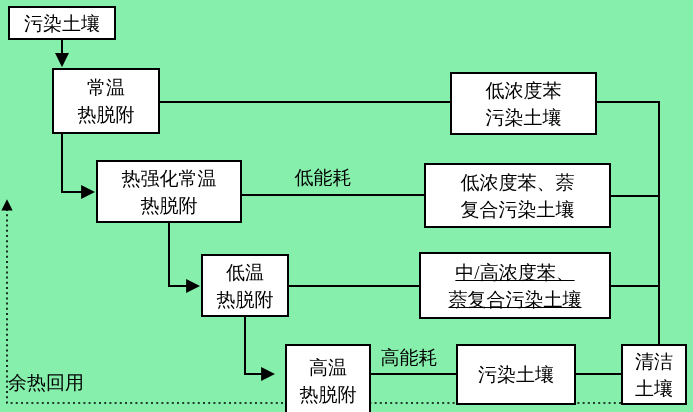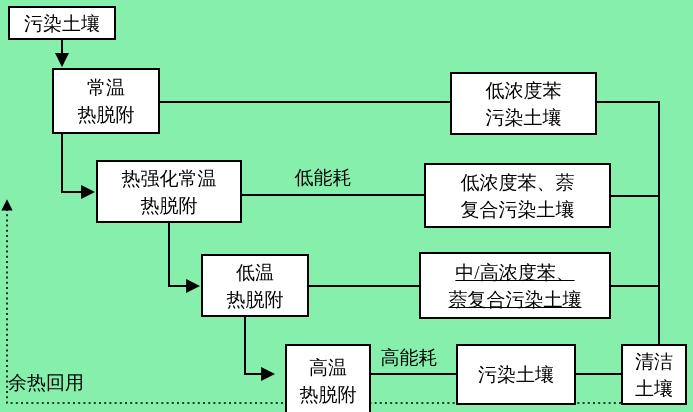--- a/index.html
+++ b/index.html
@@ -32,21 +32,21 @@
     line-height:24px;
     text-align:center;
     white-space:nowrap;
   }
   
   #n-contaminated{left:8px;top:6px;width:108px;height:34px;}
   #n-ambient{left:8px;top:68px;width:108px;height:66px;margin-left:44px;}
   #n-lowbenzene{left:450px;top:72px;width:147px;height:63px;}
   #n-enhanced{left:96px;top:160px;width:146px;height:63px;}
   #n-lbn{left:424px;top:163px;width:187px;height:65px;}
-  #n-lowtemp{left:201px;top:254px;width:108px;height:63px;}
+  #n-lowtemp{left:201px;top:254px;width:88px;height:63px;}
   #n-mhbn{left:419px;top:252px;width:192px;height:67px;text-decoration:underline;}
   #n-hightemp{left:285px;top:344px;width:86px;height:74px;}
   #n-pah{left:456px;top:344px;width:120px;height:61px;}
   #n-clean{left:621px;top:344px;width:66px;height:61px;align-items:center;}
   #lbl-low{left:292px;top:166px;width:62px;}
   #lbl-mid{left:323px;top:257px;width:62px;}
   #lbl-high{left:378px;top:346px;width:62px;}
   #lbl-heat{left:8px;top:371px;width:90px;text-align:left;}
 </style>
 </head>

